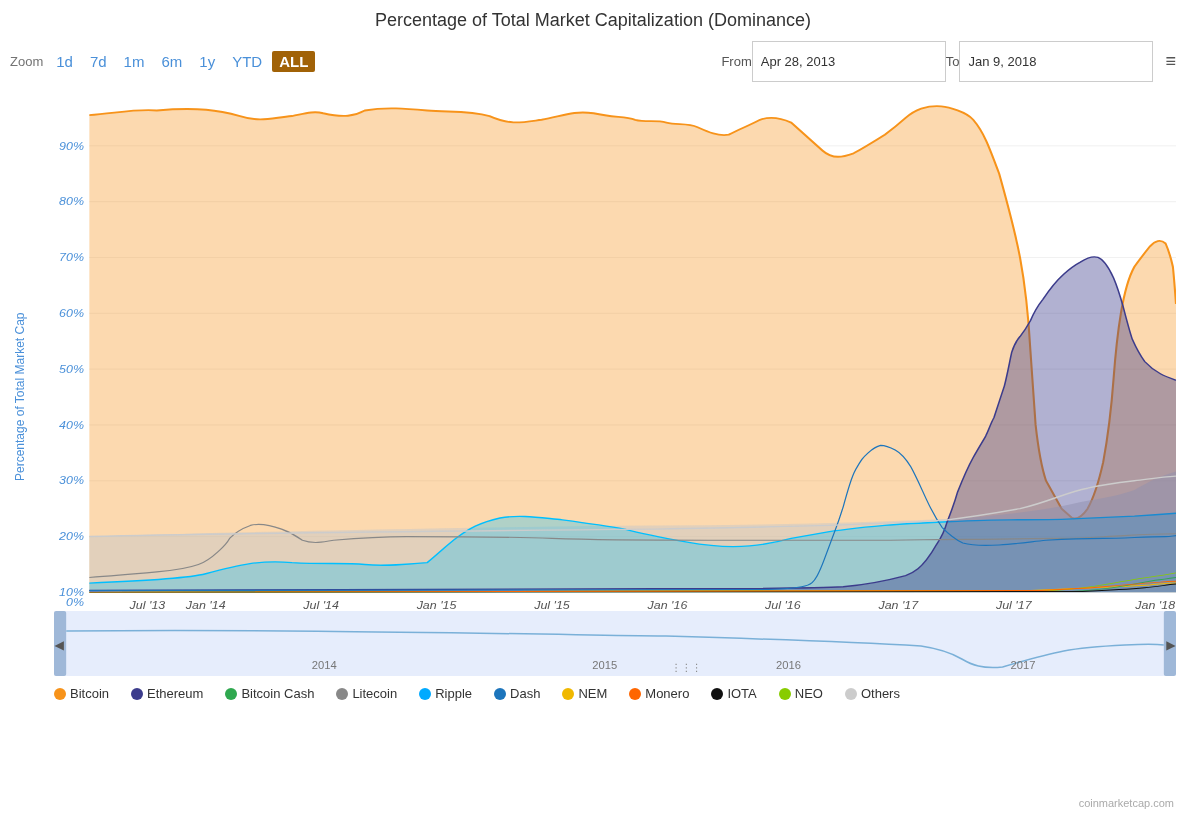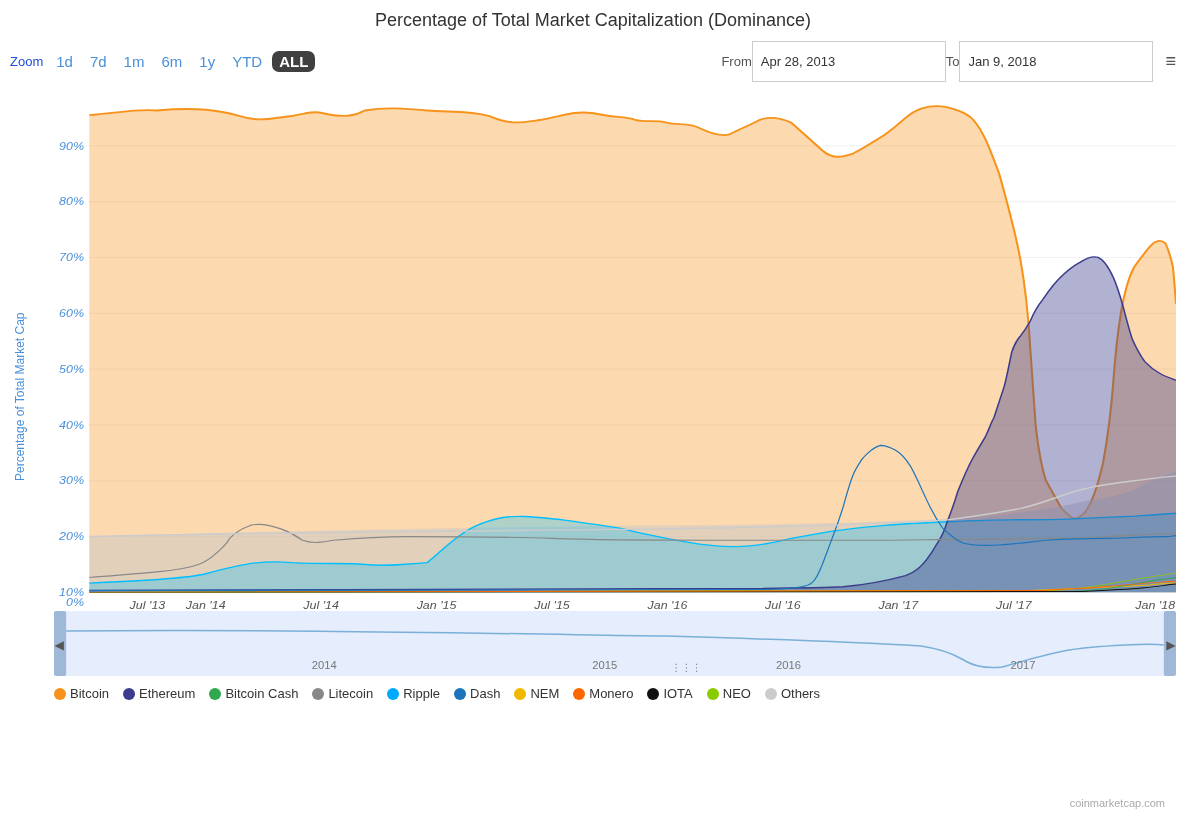--- a/index.html
+++ b/index.html
@@ -32,38 +32,38 @@
     .toolbar {
       display: flex;
       align-items: center;
       margin-bottom: 8px;
       font-size: 13px;
       color: #555;
     }
 
     .toolbar .zoom-label {
       margin-right: 6px;
-      color: #1d4ed8;
+      color: #737373;
     }
 
     .zoom-btn {
       padding: 2px 7px;
       margin-right: 3px;
       border: none;
       background: transparent;
       cursor: pointer;
       color: #4a90d9;
       font-size: 15px;
       border-radius: 2px;
     }
 
     .zoom-btn.active {
-      background: #404040;
+      background: #a16207;
       color: #fff;
-      border-radius: 7px;
+      border-radius: 2px;
       font-weight: bold;
     }
 
     .date-range {
       margin-left: auto;
       display: flex;
       align-items: center;
       font-size: 13px;
       color: #555;
     }
@@ -129,21 +129,21 @@
     .navigator-svg {
       width: 100%;
       height: 100%;
     }
 
     .legend {
       display: flex;
       flex-wrap: wrap;
       align-items: center;
       padding: 6px 0 2px 22px;
-      gap: 6px;
+      gap: 14px;
       font-size: 13px;
       color: #333;
     }
 
     .legend-item {
       display: flex;
       align-items: center;
       gap: 4px;
       margin-right: 8px;
     }
@@ -151,21 +151,21 @@
     .legend-dot {
       width: 12px;
       height: 12px;
       border-radius: 50%;
       flex-shrink: 0;
     }
 
     .watermark {
       position: absolute;
       bottom: 8px;
-      right: 21px;
+      right: 12px;
       font-size: 11px;
       color: #aaa;
     }
   </style>
 </head>
 <body>
 
 <div class="chart-container">
   <div class="chart-title">Percentage of Total Market Capitalization (Dominance)</div>
 

